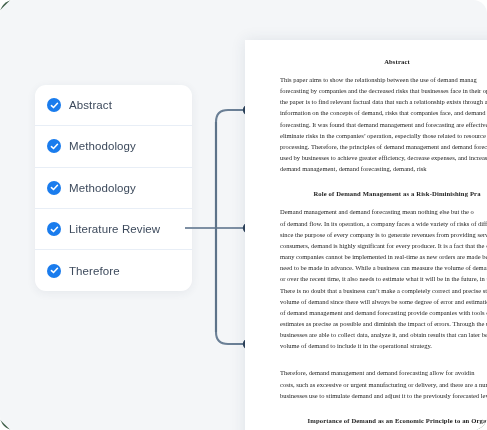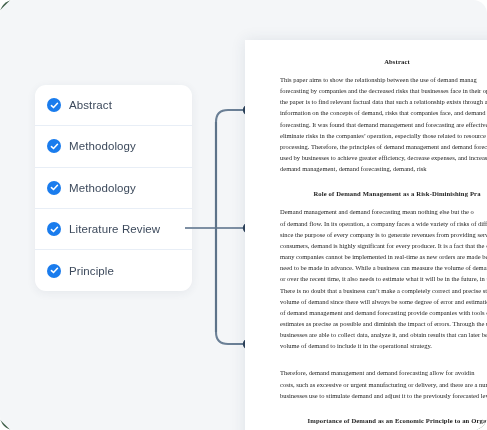--- a/index.html
+++ b/index.html
@@ -122,21 +122,21 @@
     </div>
 
 
 
     <div class="chk-row">
       <span class="chk-icon">
         <svg width="9" height="9" viewBox="0 0 10 10">
             <path d="M1.6 5.1 L3.9 7.3 L8.3 2.6" stroke="#ffffff" stroke-width="1.7" fill="none" stroke-linecap="round" stroke-linejoin="round"></path>
           </svg>
       </span>
-      <span class="chk-label">Principle</span>
+      <span class="chk-label">Therefore</span>
     </div>
 
   </div>
 
   <div id="connector">
     <svg width="90" height="265" viewBox="0 0 90 265">
       <path d="M78 15 H58 Q46 15 46 27 V237 Q46 249 58 249 H78" stroke="#6b8096" stroke-width="2.1" fill="none"></path>
       <line x1="15" y1="133" x2="78" y2="133" stroke="#7d8fa3" stroke-width="2.1"></line>
       <line x1="46" y1="27" x2="46" y2="237" stroke="#5d7389" stroke-width="2.1"></line>
       <circle cx="78" cy="15" r="5.2" fill="#2d4159"></circle>

